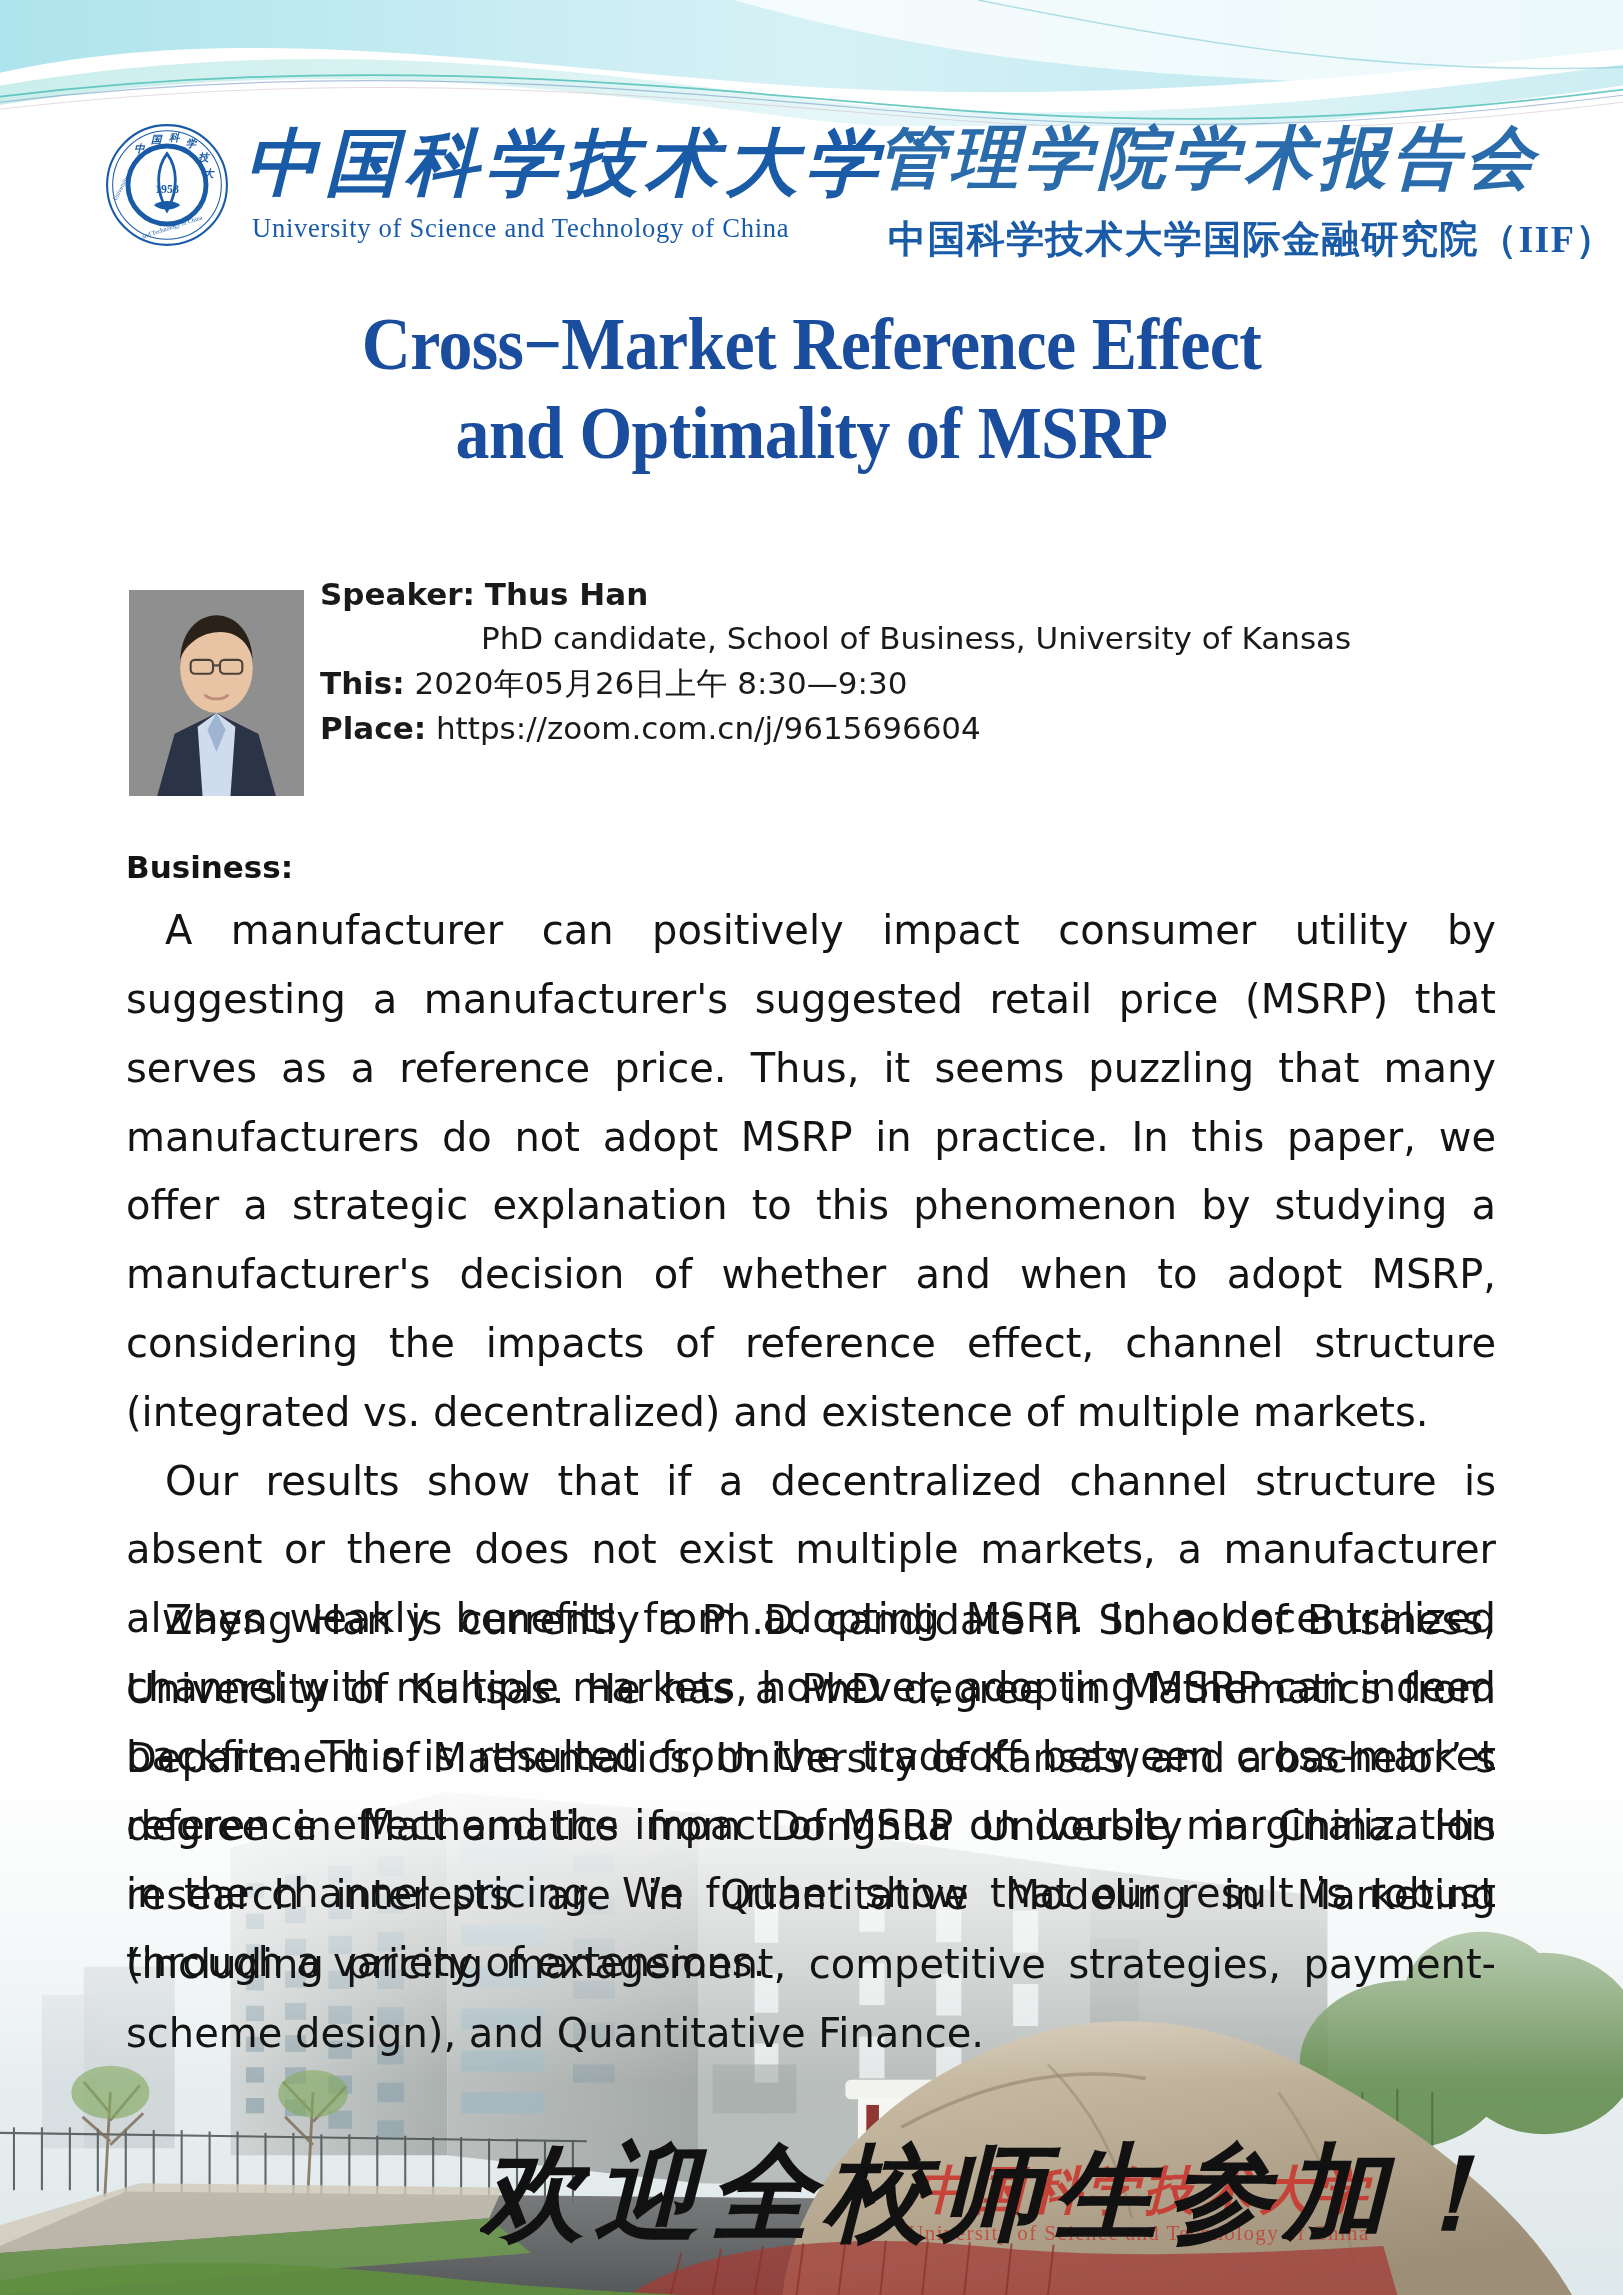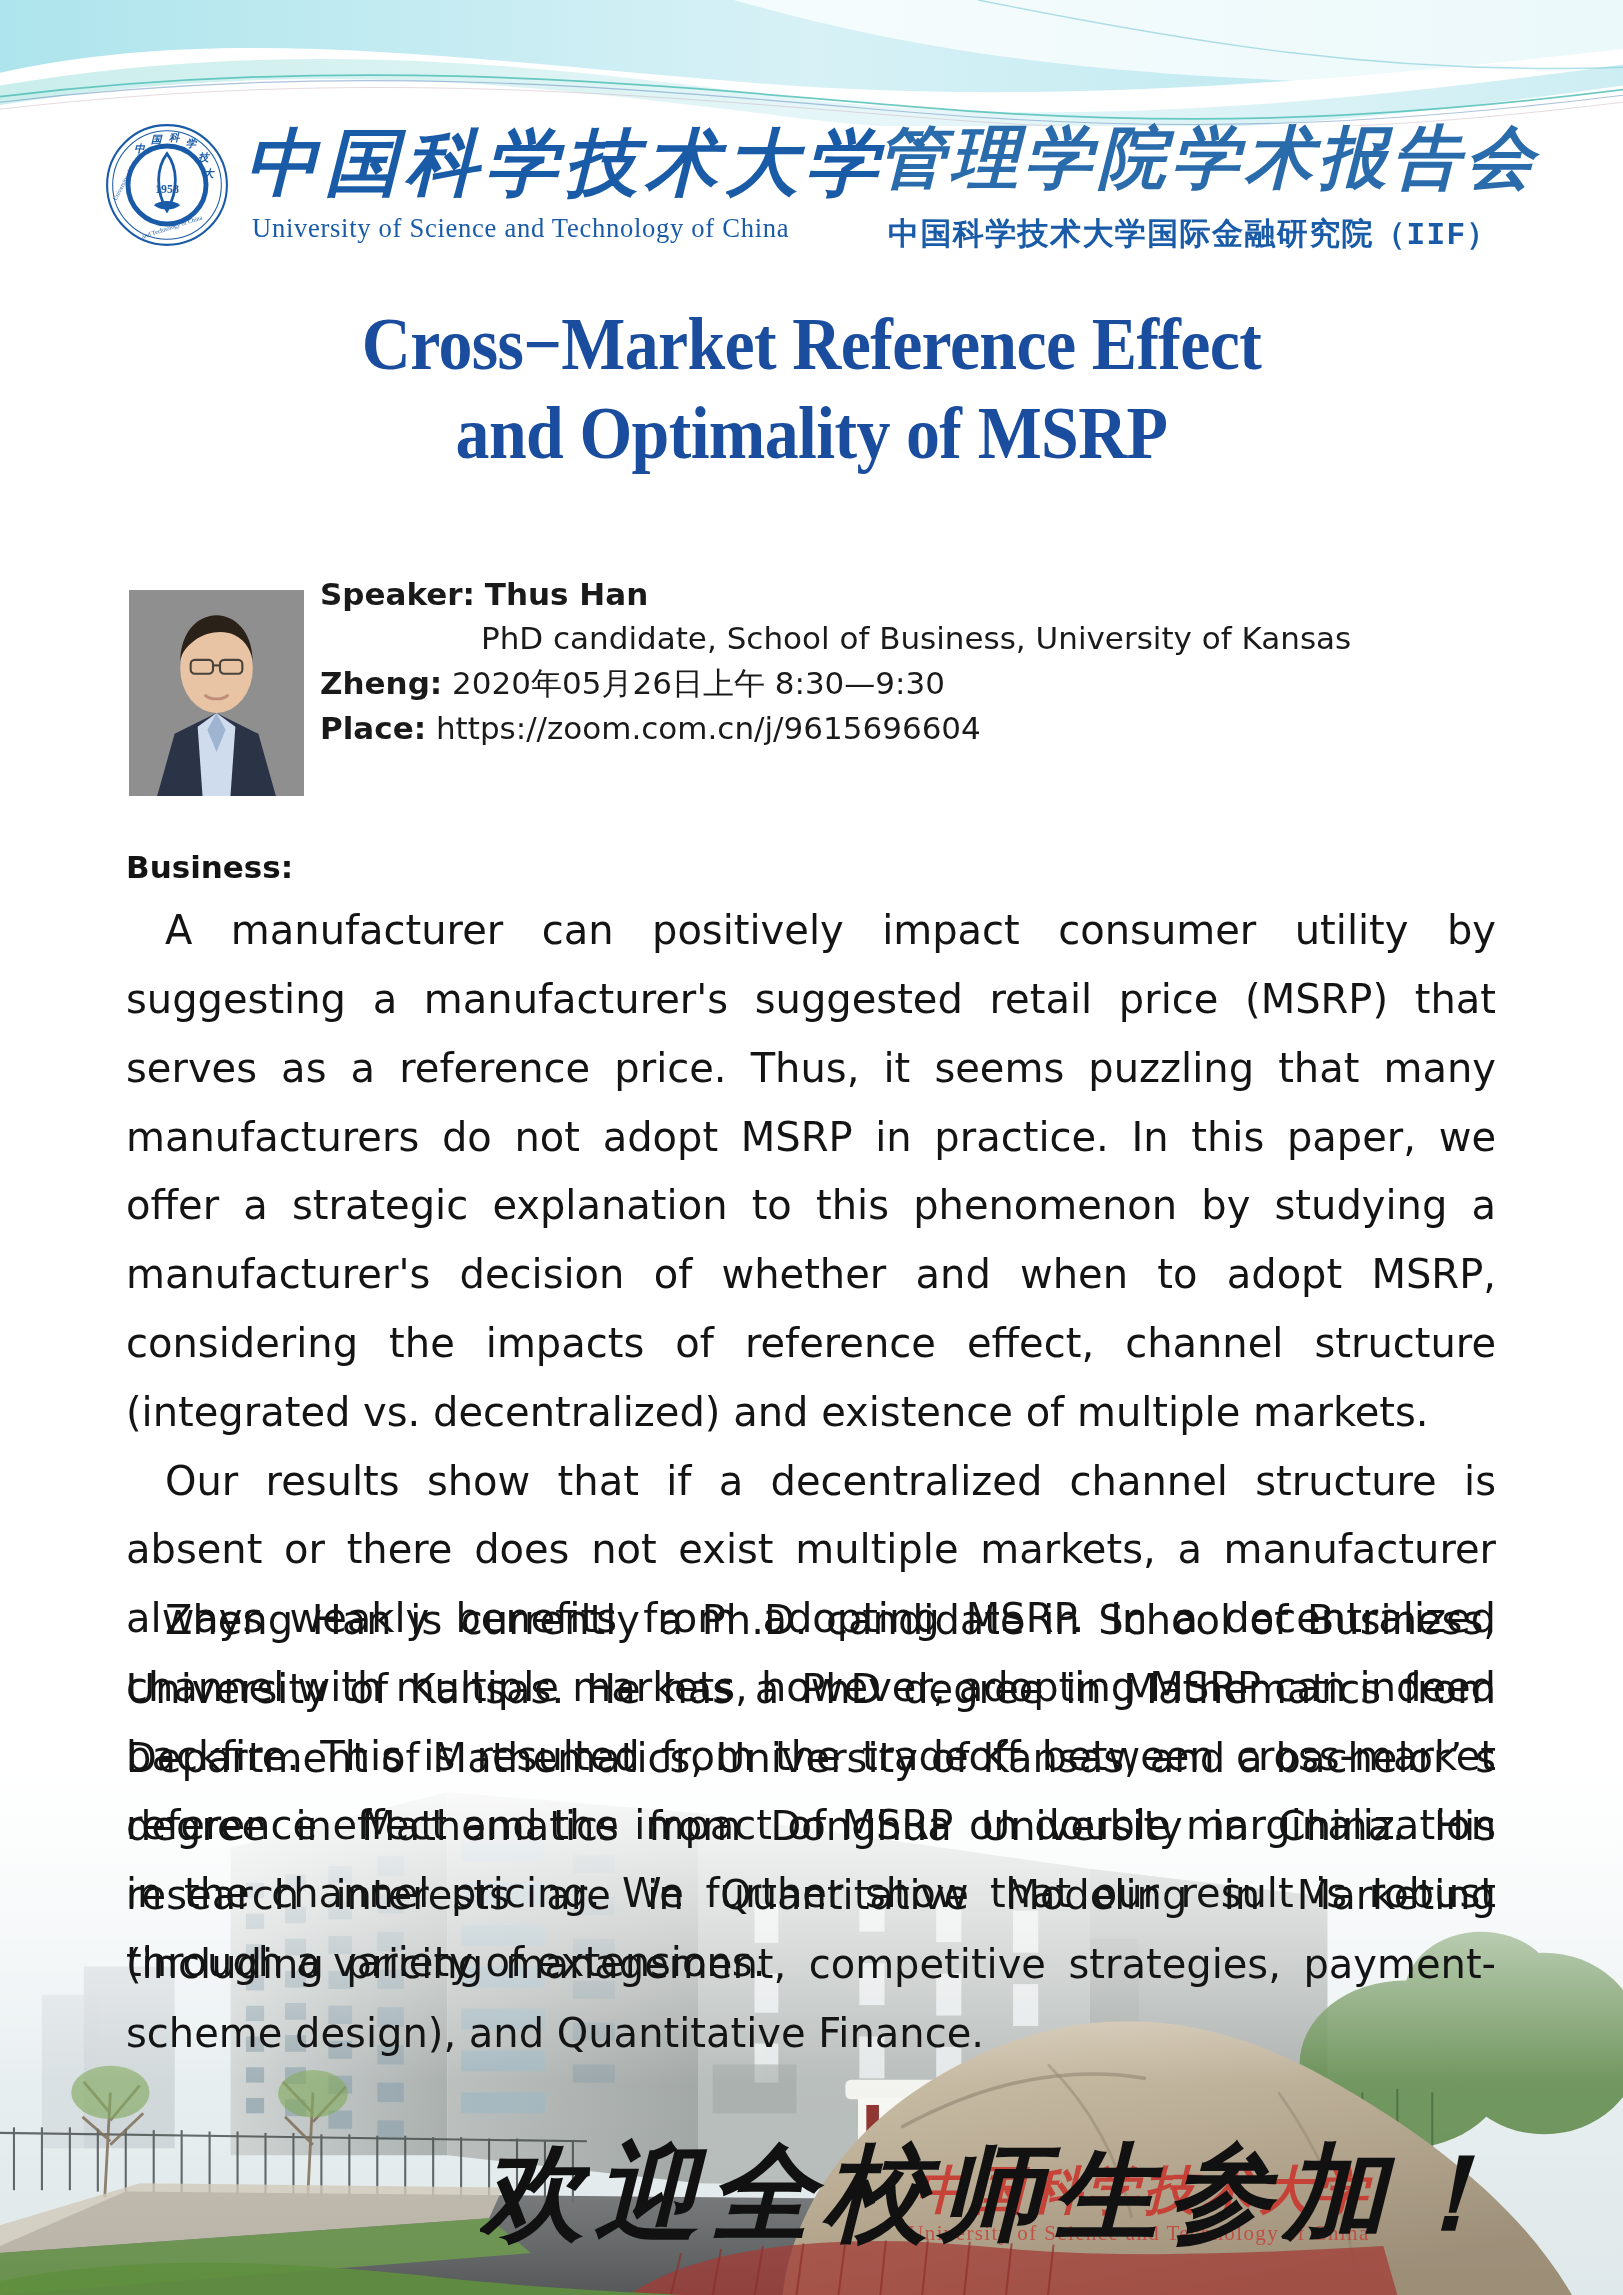--- a/index.html
+++ b/index.html
@@ -28,22 +28,22 @@
   .logo-seal svg{display:block;width:124px;height:124px;}
   .univ-cn{position:absolute;left:140px;top:9.8px;font-size:73px;line-height:1;
            color:#1a5ba8;font-weight:bold;font-family:"Liberation Serif", serif;
            letter-spacing:7px;white-space:nowrap;font-style:italic;}
   .univ-en{position:absolute;left:147px;top:98px;font-size:26.6px;line-height:1;
            color:#1a5ba8;font-family:"Liberation Serif", serif;white-space:nowrap;
            letter-spacing:0.7px;}
   .event-cn{position:absolute;left:772px;top:7px;font-size:68px;line-height:1;
             color:#2a6cab;font-weight:bold;font-family:"Liberation Serif", serif;
             letter-spacing:5.6px;white-space:nowrap;font-style:italic;}
-  .event-sub{position:absolute;left:783px;top:103px;font-size:31px;line-height:1;
-             color:#1a5ba8;font-weight:bold;font-family:Liberation Mono, monospace;
+  .event-sub{position:absolute;left:783px;top:103px;font-size:38px;line-height:1;
+             color:#1a5ba8;font-weight:bold;font-family:Liberation Serif, serif;
              letter-spacing:1.4px;white-space:nowrap;}
 
   
   .title{position:absolute;left:0;top:300px;width:1623px;text-align:center;
          color:#1a4d9e;font-family:"Liberation Serif", serif;font-weight:bold;
          font-size:73px;line-height:1.22;letter-spacing:-0.7px;
          transform:scaleX(0.93);transform-origin:50% 0;}
   .title .ln{display:block;white-space:nowrap;}
 
   
@@ -373,21 +373,21 @@
     </svg>
   </div>
 
   <div class="speaker-info">
     <div class="sp-line sp-row1">
       <span class="lbl">Speaker:</span>
       <span class="lbl">Thus Han</span>
     </div>
     <div class="sp-line sp-row2">PhD candidate, School of Business, University of Kansas</div>
     <div class="sp-line sp-row3">
-      <span class="lbl">Zheng:</span>
+      <span class="lbl">This:</span>
       <span>2020年05月26日上午 8:30—9:30</span>
     </div>
     <div class="sp-line sp-row4">
       <span class="lbl">Place:</span>
       <span>https://zoom.com.cn/j/9615696604</span>
     </div>
   </div>
 
   <div class="sec" id="abstract">
     <div class="sec-head">Business:</div>

